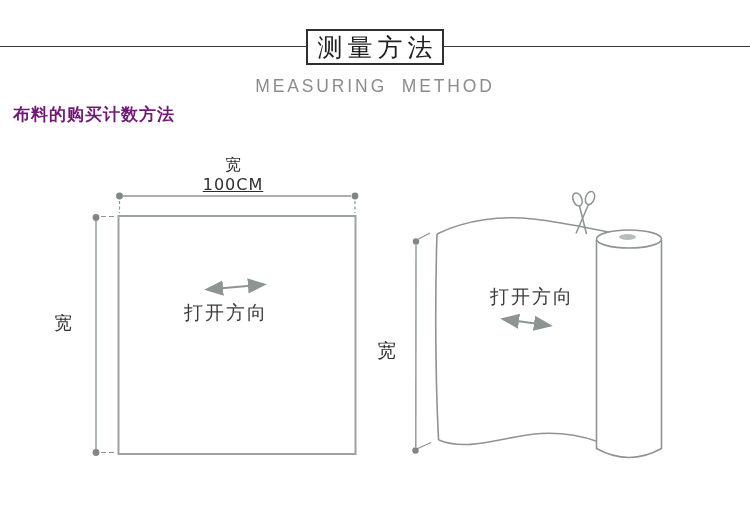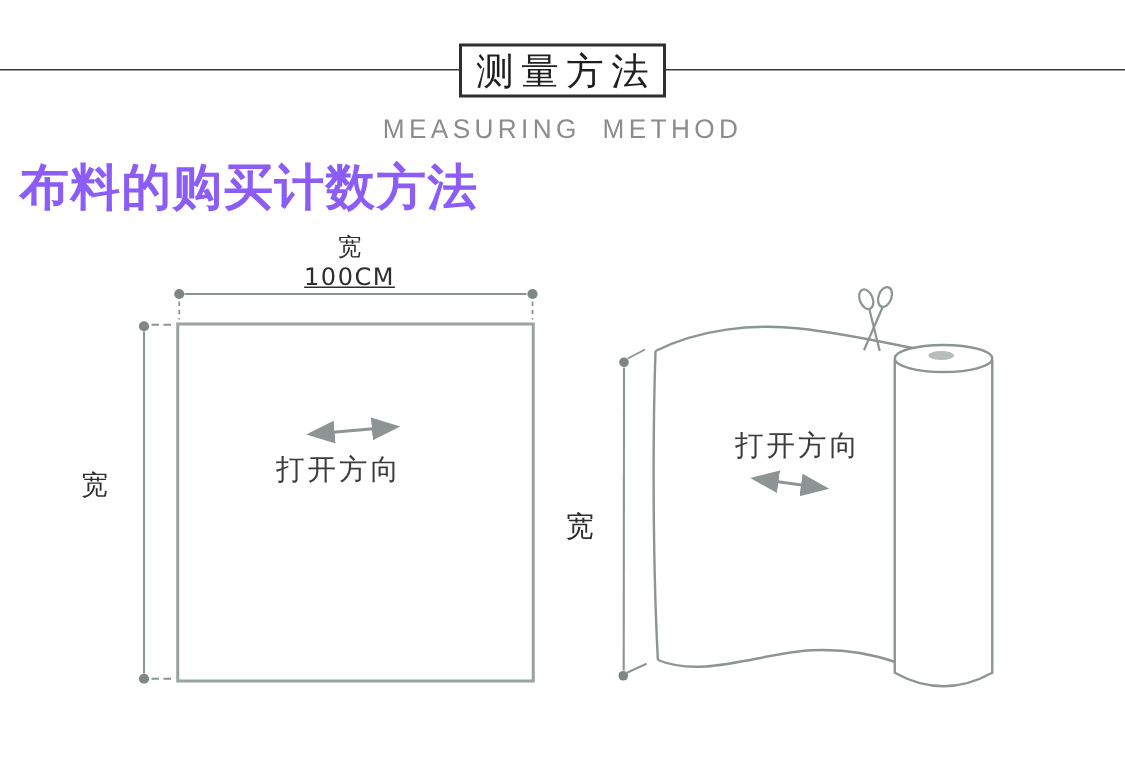--- a/index.html
+++ b/index.html
@@ -18,21 +18,21 @@
     font-size:25px;color:#1f1f1f;letter-spacing:5px;text-indent:5px;font-weight:500;
   }
   .subtitle{
     position:absolute;left:0;top:76px;width:750px;text-align:center;
     font-size:18px;color:#8c8c8c;letter-spacing:3px;word-spacing:7px;
     transform:scaleX(.97);
   }
   .heading{
     position:absolute;left:13px;top:103px;margin:0;
     font-family:Liberation Mono, monospace;
-    font-size:33px;font-weight:bold;color:#8b5cf6;letter-spacing:1px;
+    font-size:17px;font-weight:bold;color:#701a75;letter-spacing:1px;
   }
   .lbl{position:absolute;color:#2e2e2e;}
   .lbl-top-kuan{left:187px;top:155px;width:92px;text-align:center;font-size:16px;}
   .lbl-100cm{left:187px;top:175px;width:92px;text-align:center;font-size:16px;letter-spacing:1px;font-family:"DejaVu Sans",sans-serif;text-decoration:underline;}
   .lbl-left-kuan{left:54px;top:311px;font-size:18px;}
   .lbl-left-open{left:155px;top:300px;width:142px;text-align:center;font-size:19px;color:#3c3c3c;letter-spacing:2px;}
   .lbl-right-open{left:461px;top:284px;width:142px;text-align:center;font-size:19px;color:#3c3c3c;letter-spacing:2px;}
   .lbl-right-kuan{left:377px;top:338px;font-size:19px;}
   svg.art{position:absolute;left:0;top:0;}
 </style>

